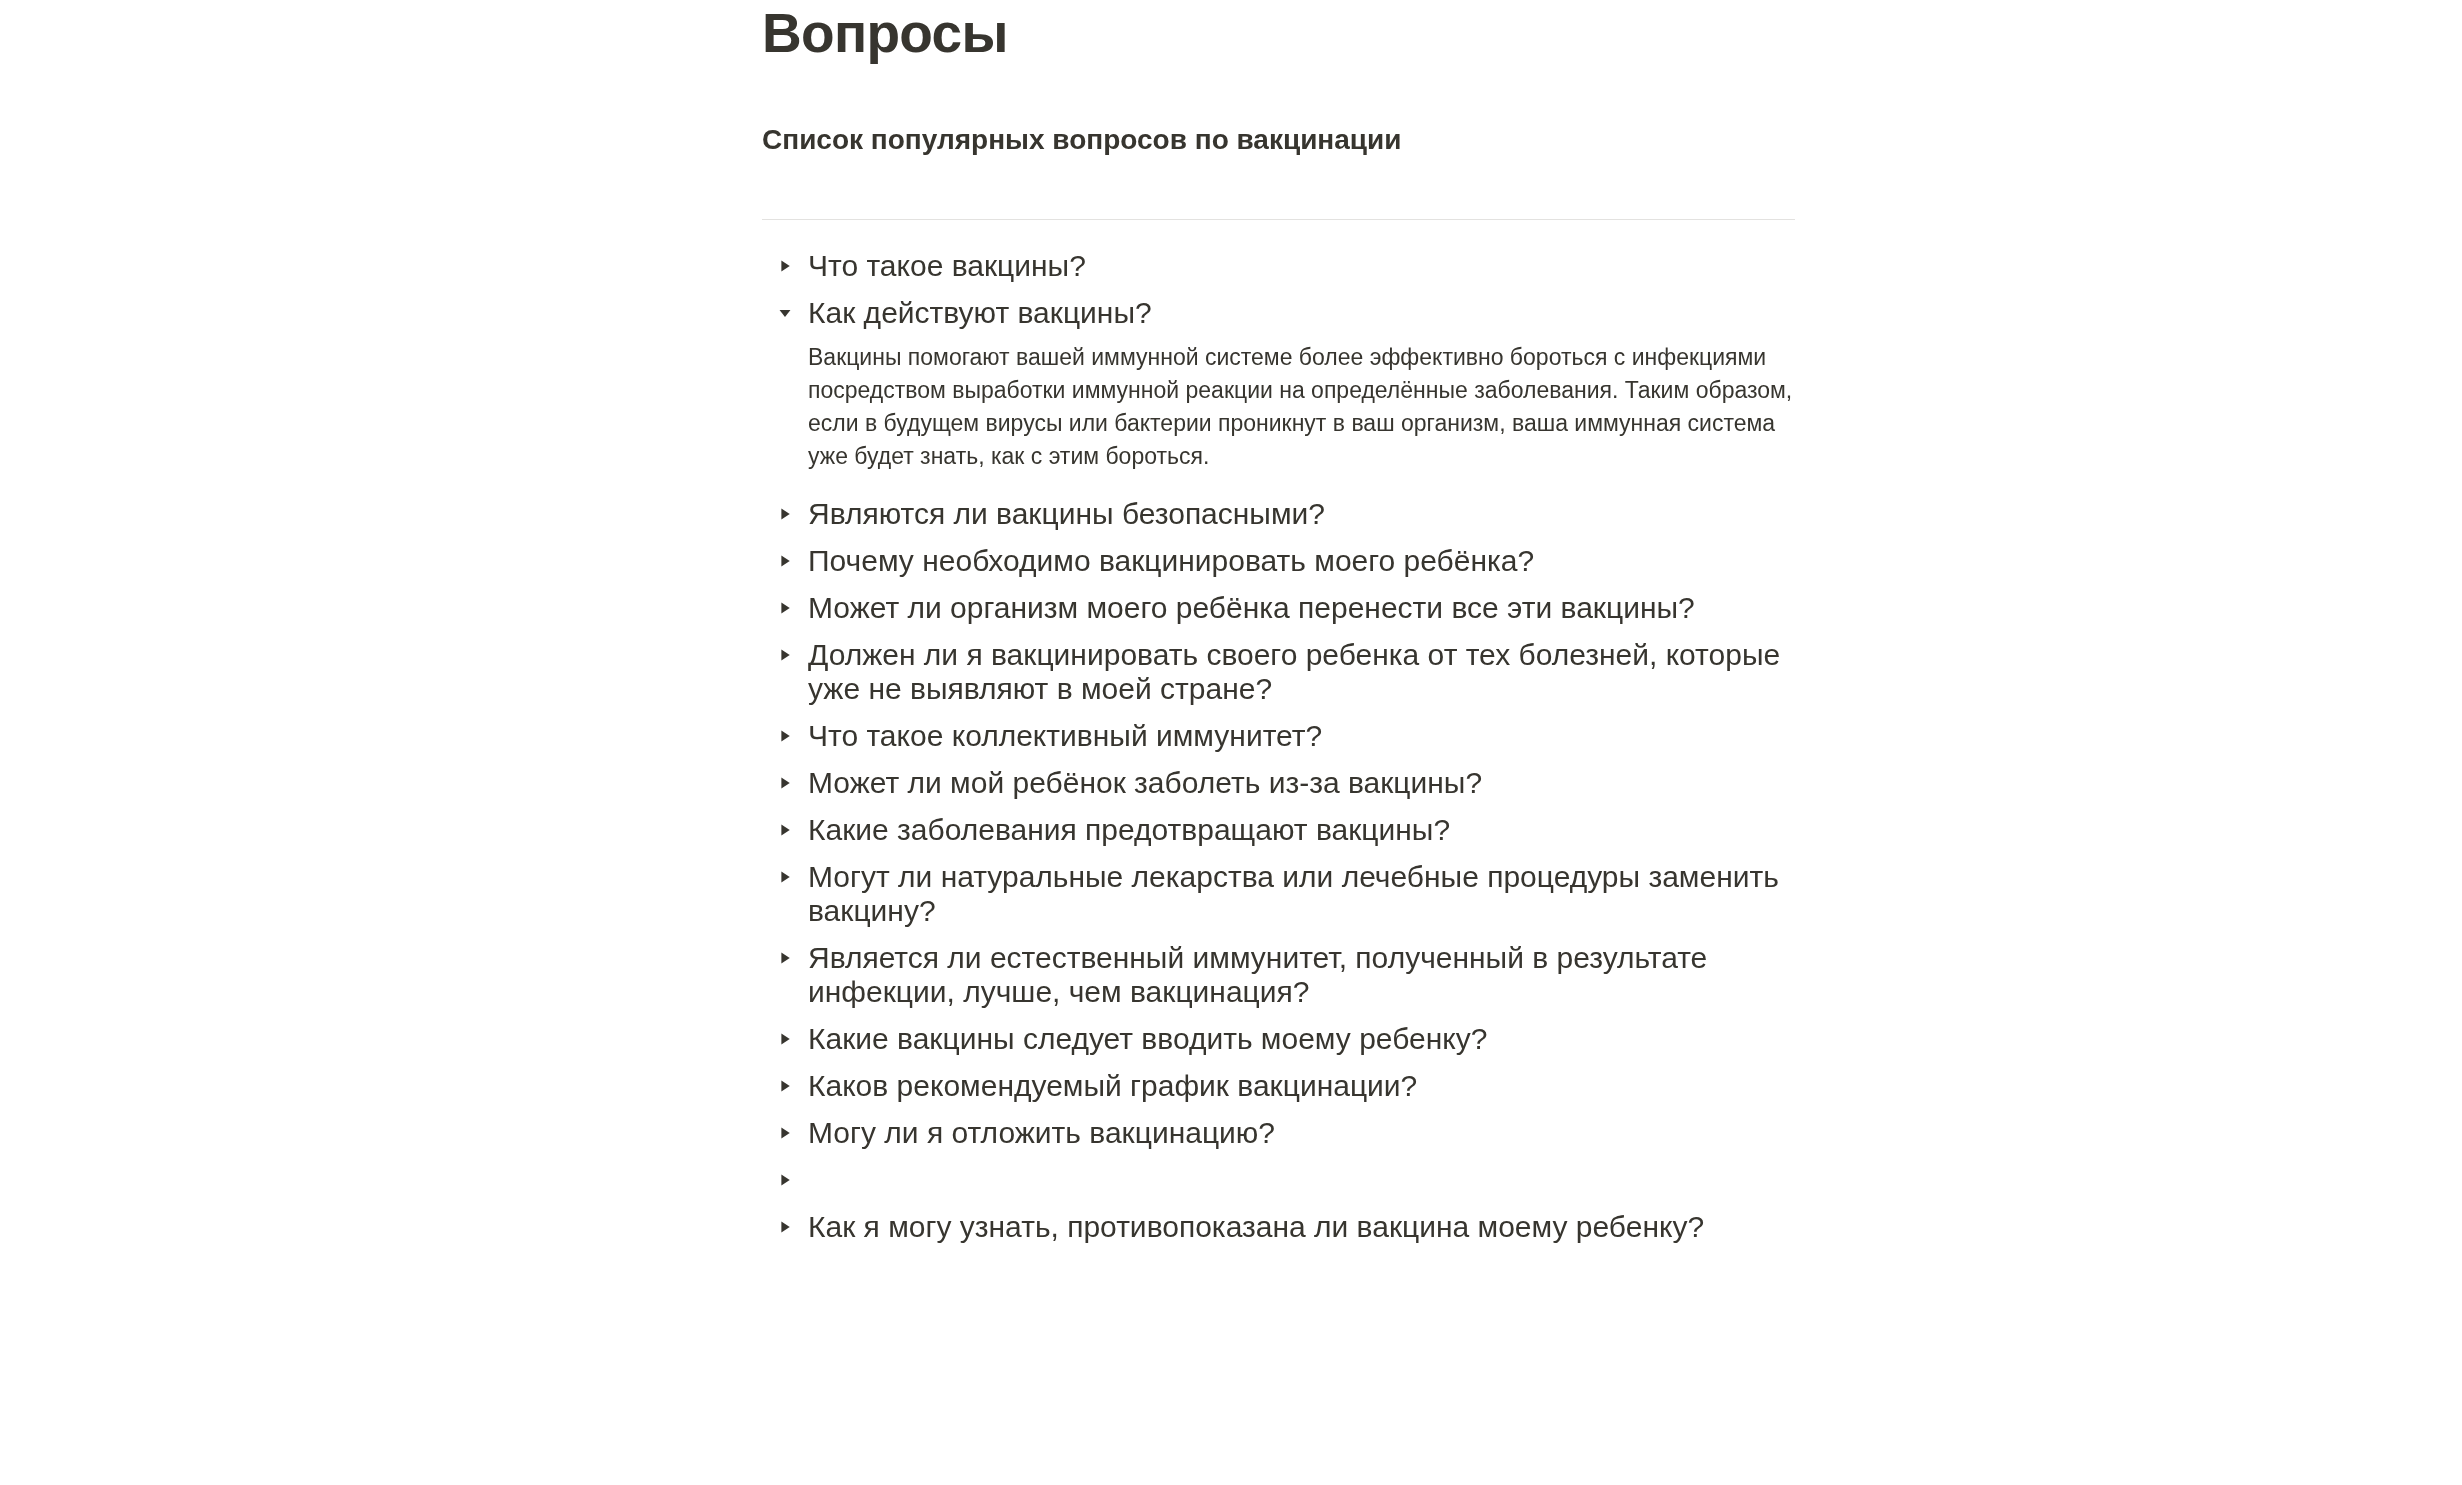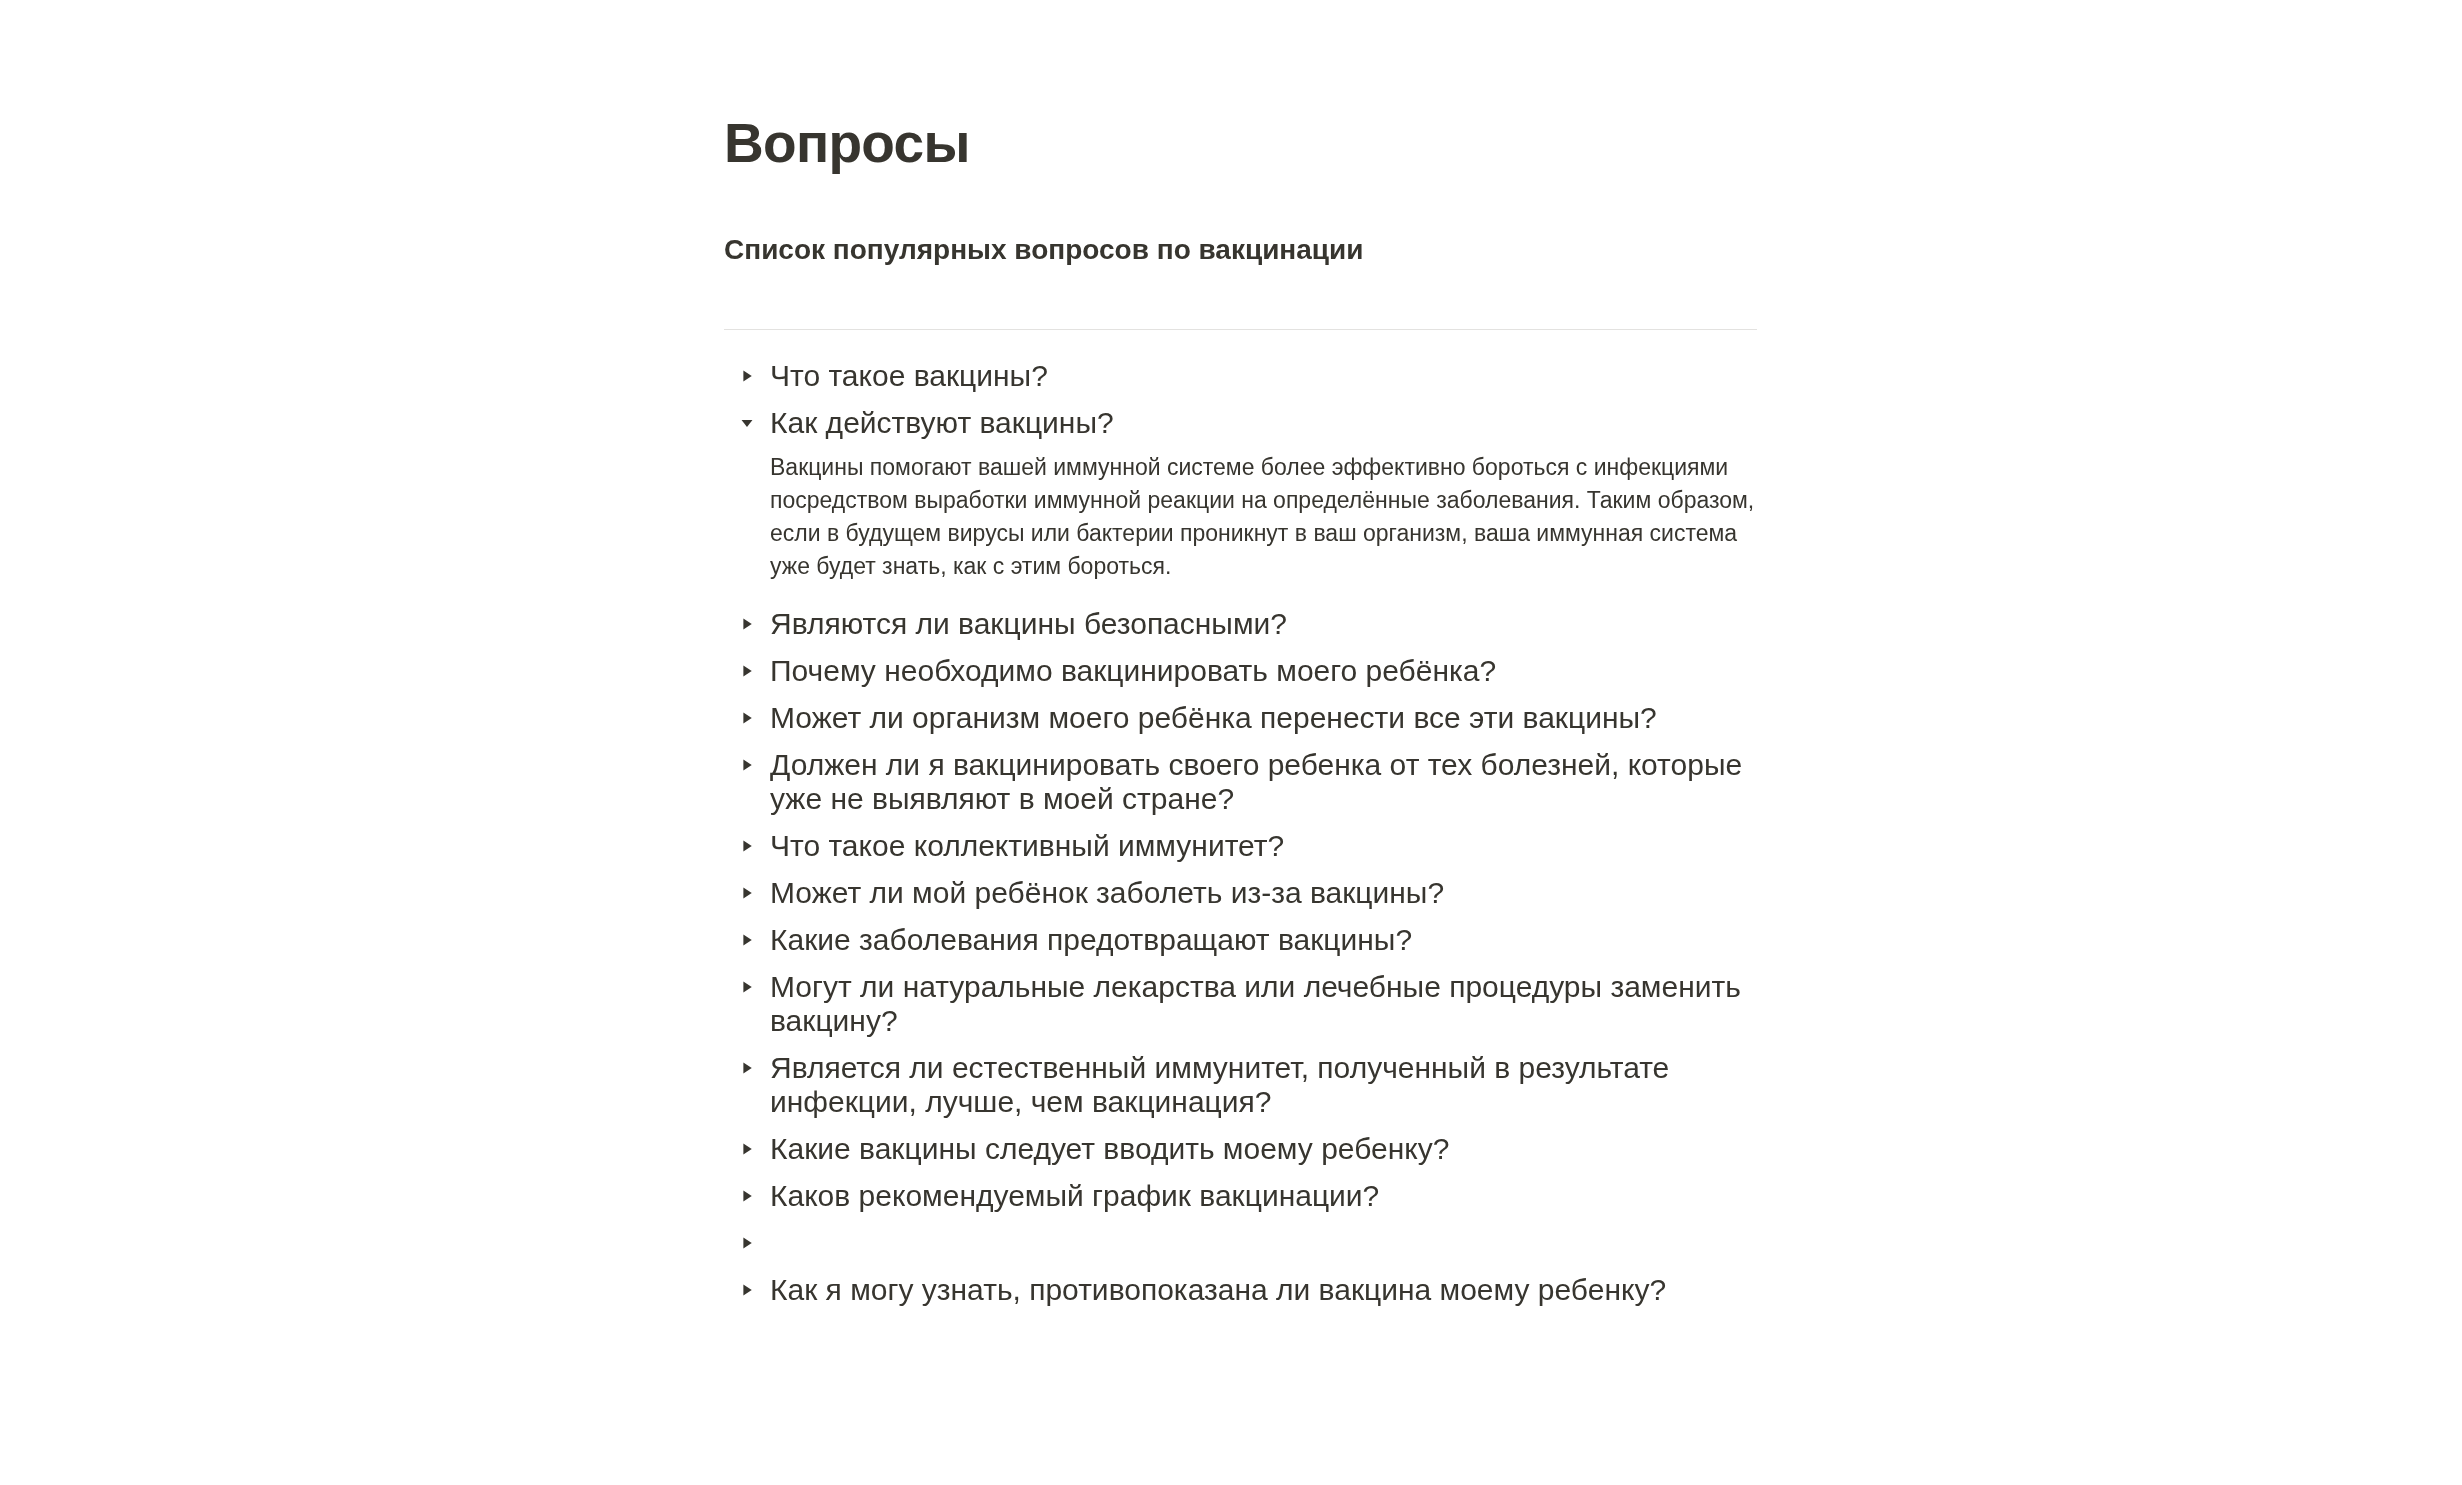--- a/index.html
+++ b/index.html
@@ -17,24 +17,23 @@
     width: 2462px;
     height: 1486px;
     background: var(--background);
     font-family: "Liberation Sans", sans-serif;
     color: var(--text);
     overflow: hidden;
     position: relative;
   }
   .page {
     position: absolute;
-    left: 724px;
+    left: 762px;
     top: 0;
     width: 1033px;
-    padding-top: 110px;
   }
   .page-title {
     margin: 0;
     font-size: 55px;
     line-height: 66px;
     font-weight: 700;
     letter-spacing: -0.7px;
     color: var(--text);
   }
   .section-heading {
@@ -230,20 +229,30 @@
       <div class="toggle-row">
         <span class="toggle-arrow">
             <svg width="16" height="16" viewBox="0 0 22 22">
               <polygon points="6,3.5 17.5,11 6,18.5" fill="currentColor"></polygon>
             </svg>
           </span>
         <span class="toggle-question">Каков рекомендуемый график вакцинации?</span>
       </div>
     </div>
 
+    <div class="toggle-block">
+      <div class="toggle-row">
+        <span class="toggle-arrow">
+            <svg width="16" height="16" viewBox="0 0 22 22">
+              <polygon points="6,3.5 17.5,11 6,18.5" fill="currentColor"></polygon>
+            </svg>
+          </span>
+        <span class="toggle-question">Могу ли я отложить вакцинацию?</span>
+      </div>
+    </div>
 
     <div class="toggle-block">
       <div class="toggle-row">
         <span class="toggle-arrow">
             <svg width="16" height="16" viewBox="0 0 22 22">
               <polygon points="6,3.5 17.5,11 6,18.5" fill="currentColor"></polygon>
             </svg>
           </span>
       </div>
     </div>

